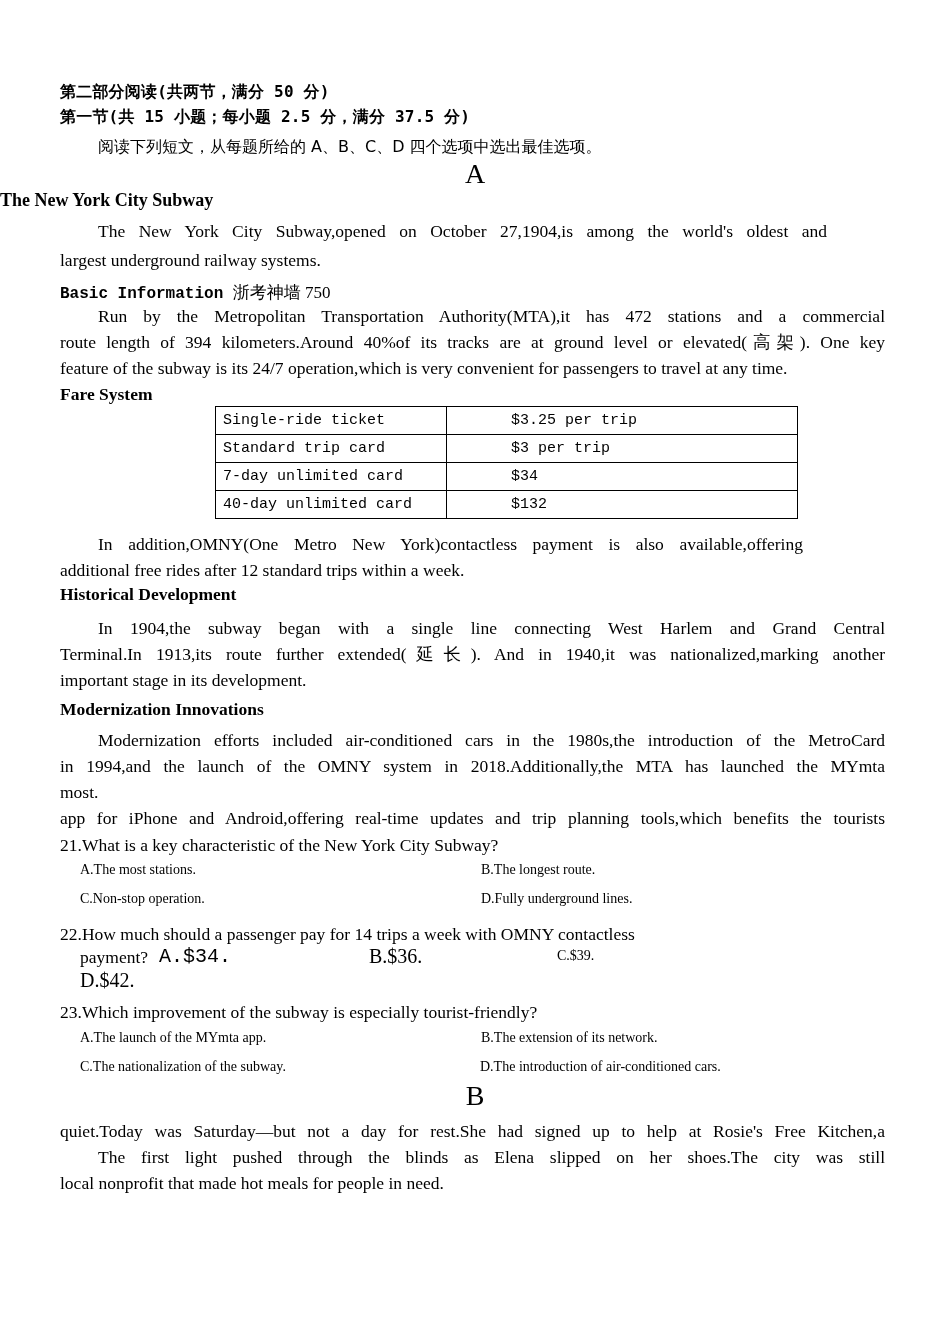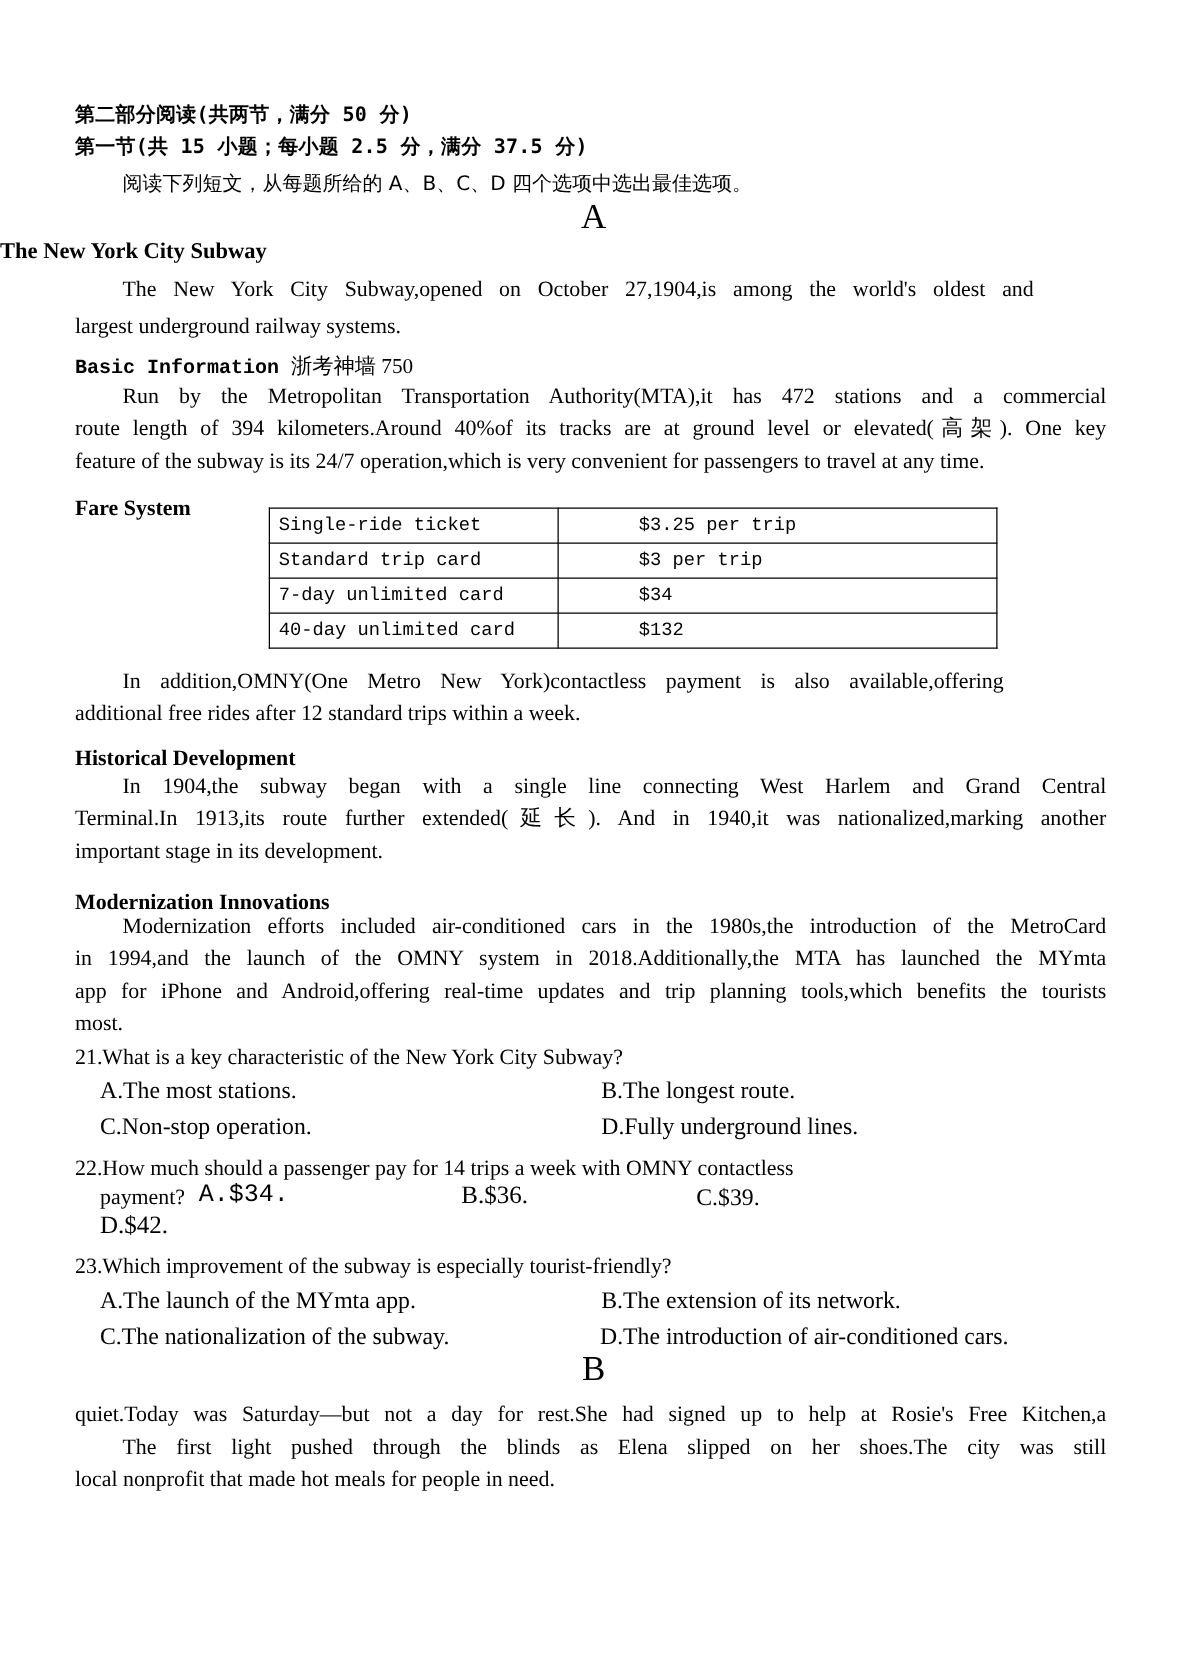--- a/index.html
+++ b/index.html
@@ -6,29 +6,29 @@
     body { width: 950px; height: 1344px; position: relative; overflow: hidden; color: #000; font-family: "Liberation Serif", "DejaVu Serif", serif; }
     .abs { position: absolute; white-space: nowrap; }
     .cn-bold { font-family: "DejaVu Sans Mono", "Liberation Mono", monospace; font-weight: bold; font-size: 16px; letter-spacing: 0.2px; }
     .cn { font-family: "DejaVu Sans", "Liberation Sans", sans-serif; font-size: 16px; }
     .big-letter { font-size: 28px; left: 0; width: 950px; text-align: center; }
     .title { font-weight: bold; font-size: 18px; left: 0; width: 950px; text-align: left; }
     .para { font-size: 17.5px; line-height: 26px; text-align: justify; }
     .para .line { display: block; text-align-last: justify; white-space: nowrap; }
     .para .line.last { text-align-last: left; }
     .indent { padding-left: 38px; }
-    .heading { font-weight: bold; font-size: 17.5px; margin-top: 12px; }
+    .heading { font-weight: bold; font-size: 17.5px; }
     .mono-head { font-family: "Liberation Mono", "DejaVu Sans Mono", monospace; font-weight: bold; font-size: 16px; }
     .mono-head .tail { font-family: "Liberation Serif", serif; font-weight: normal; font-size: 17px; }
     table.fare { position: absolute; left: 215px; top: 406px; width: 583px; border-collapse: collapse; font-family: Liberation Mono, monospace; font-size: 15px; }
     table.fare td { border: 1px solid #000; height: 27px; padding: 0 7px; vertical-align: middle; }
     table.fare td.c1 { width: 216px; }
     table.fare td.c2 { padding-left: 64px; }
     .q { font-size: 17.5px; }
-    .opt { font-size: 19px; }
+    .opt { font-size: 14px; }
     .opt-big { font-size: 20px; }
   </style>
 </head>
 <body>
 
 <div class="abs cn-bold" style="left:60px; top:82px;">第二部分阅读(共两节，满分 50 分)</div>
 <div class="abs cn-bold" style="left:60px; top:107px;">第一节(共 15 小题；每小题 2.5 分，满分 37.5 分)</div>
 <div class="abs cn" style="left:98px; top:137px;">阅读下列短文，从每题所给的 A、B、C、D 四个选项中选出最佳选项。</div>
 
 <div class="abs big-letter" style="top:158px;">A</div>
@@ -84,22 +84,22 @@
   <span class="line indent">In 1904,the subway began with a single line connecting West Harlem and Grand Central</span>
   <span class="line">Terminal.In 1913,its route further extended(延长). And in 1940,it was nationalized,marking another</span>
   <span class="line last">important stage in its development.</span>
 </div>
 
 <div class="abs heading" style="left:60px; top:699px;">Modernization Innovations</div>
 
 <div class="abs para" style="left:60px; top:727px; width:825px;">
   <span class="line indent">Modernization efforts included air-conditioned cars in the 1980s,the introduction of the MetroCard</span>
   <span class="line">in 1994,and the launch of the OMNY system in 2018.Additionally,the MTA has launched the MYmta</span>
+  <span class="line last">most.</span>
   <span class="line">app for iPhone and Android,offering real-time updates and trip planning tools,which benefits the tourists</span>
-  <span class="line last">most.</span>
 </div>
 
 <div class="abs q" style="left:60px; top:835px;">21.What is a key characteristic of the New York City Subway?</div>
 <div class="abs opt" style="left:80px; top:862px;">A.The most stations.</div>
 <div class="abs opt" style="left:481px; top:862px;">B.The longest route.</div>
 <div class="abs opt" style="left:80px; top:891px;">C.Non-stop operation.</div>
 <div class="abs opt" style="left:481px; top:891px;">D.Fully underground lines.</div>
 
 <div class="abs q" style="left:60px; top:924px;">22.How much should a passenger pay for 14 trips a week with OMNY contactless</div>
 <div class="abs q" style="left:80px; top:947px;">payment?</div>

